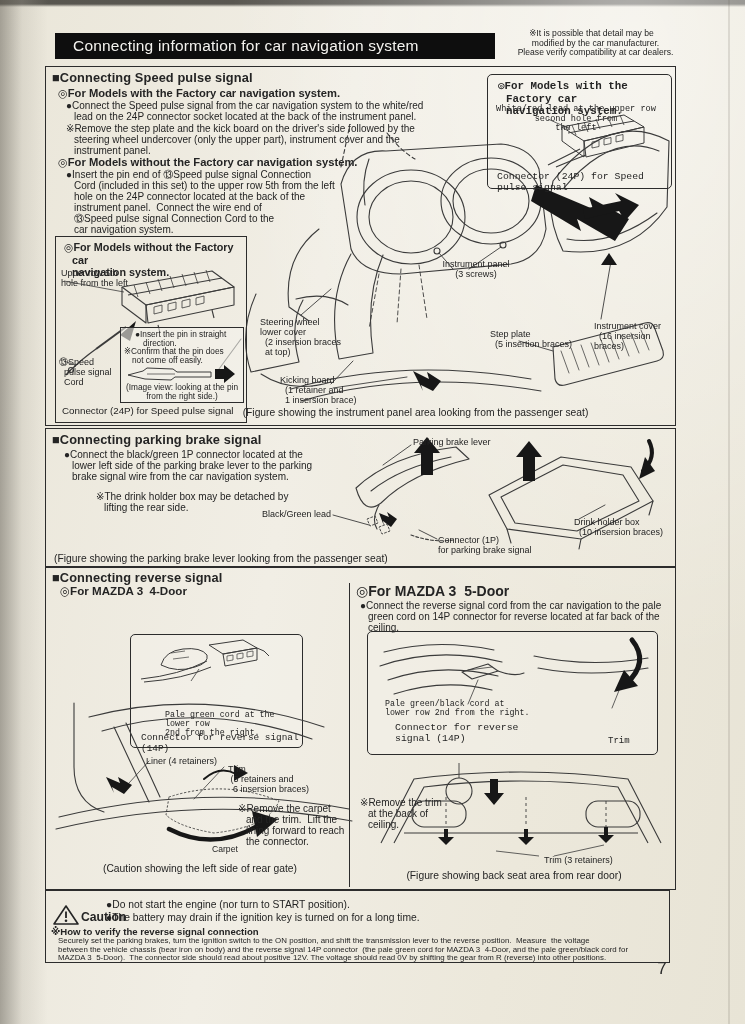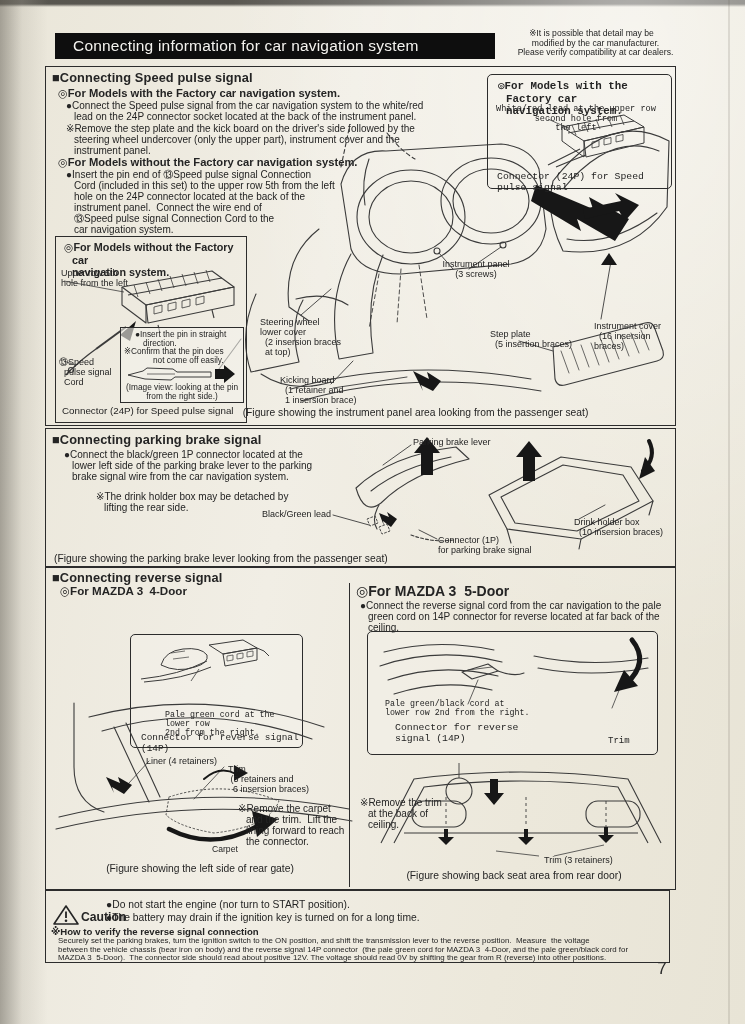--- a/index.html
+++ b/index.html
@@ -129,21 +129,21 @@
         </g>
         <polygon points="58,70 74,56 68,76" fill="#171717"></polygon>
       </svg>
       <div class="abs pre t9" style="left:3px;top:120px;">⑬Speed
 &nbsp;&nbsp;pulse signal
 &nbsp;&nbsp;Cord</div>
 
       <div class="box" style="left:64px;top:90px;width:122px;height:74px;border-width:1px;background:rgba(244,242,235,.6);">
         <div class="abs pre hang t83" style="left:14px;top:2px;">●Insert the pin in straight
 direction.</div>
-        <div class="abs pre hang t83" style="left:3px;top:19px;text-align:right;">※Confirm that the pin does
+        <div class="abs pre hang t83" style="left:3px;top:19px;">※Confirm that the pin does
 not come off easily.</div>
         <svg class="fig" style="left:4px;top:38px;width:112px;height:16px;" viewBox="0 0 112 16">
           <g fill="none" stroke="#3b3b3b" stroke-width="1">
             <path d="M3,9 L18,5 L22,2 L48,3 L52,6 L86,6 L86,11 L50,11 L46,14 L20,13 Z"></path>
             <path d="M22,8 L50,8" stroke-width=".7"></path>
           </g>
           <polygon points="90,3 99,3 99,-1 110,8 99,17 99,13 90,13" fill="#171717"></polygon>
         </svg>
         <div class="abs pre t83 ctr" style="left:0;right:0;top:55px;">(Image view: looking at the pin
 from the right side.)</div>
@@ -255,21 +255,21 @@
     </svg>
     <div class="abs t9" style="left:100px;top:189px;text-align:center;">Liner (4 retainers)</div>
     <div class="abs pre t9" style="left:182px;top:197px;">Trim
 &nbsp;(5 retainers and
 &nbsp;&nbsp;6 insersion braces)</div>
     <div class="abs pre hang t10" style="left:192px;top:236px;">※Remove the carpet
 and the trim.&nbsp; Lift the
 lining forward to reach
 the connector.</div>
     <div class="abs t88" style="left:166px;top:278px;">Carpet</div>
-    <div class="abs cap ctr" style="left:14px;top:296px;width:280px;">(Figure showing the left side of rear gate)</div>
+    <div class="abs cap ctr" style="left:14px;top:296px;width:280px;">(Caution showing the left side of rear gate)</div>
 
     <div class="abs h11" style="left:310px;top:18px;font-size:14px;">◎For MAZDA 3&nbsp; 5-Door</div>
     <div class="abs pre hang t10" style="left:314px;top:33px;width:310px;">●Connect the reverse signal cord from the car navigation to the pale
 green cord on 14P connector for reverse located at far back of the
 ceiling.</div>
 
     <div class="rbox" style="left:321px;top:64px;width:289px;height:122px;background:rgba(243,241,234,.45);">
       <svg class="fig" style="left:6px;top:6px;width:277px;height:74px;" viewBox="0 0 277 74">
         <g fill="none" stroke="#3b3b3b" stroke-width="1.1" stroke-linejoin="round" stroke-linecap="round">
           <path d="M10,14 Q62,0 120,12 M6,28 Q64,8 128,24 M14,42 Q66,24 124,38 M20,56 Q70,40 118,52"></path>

